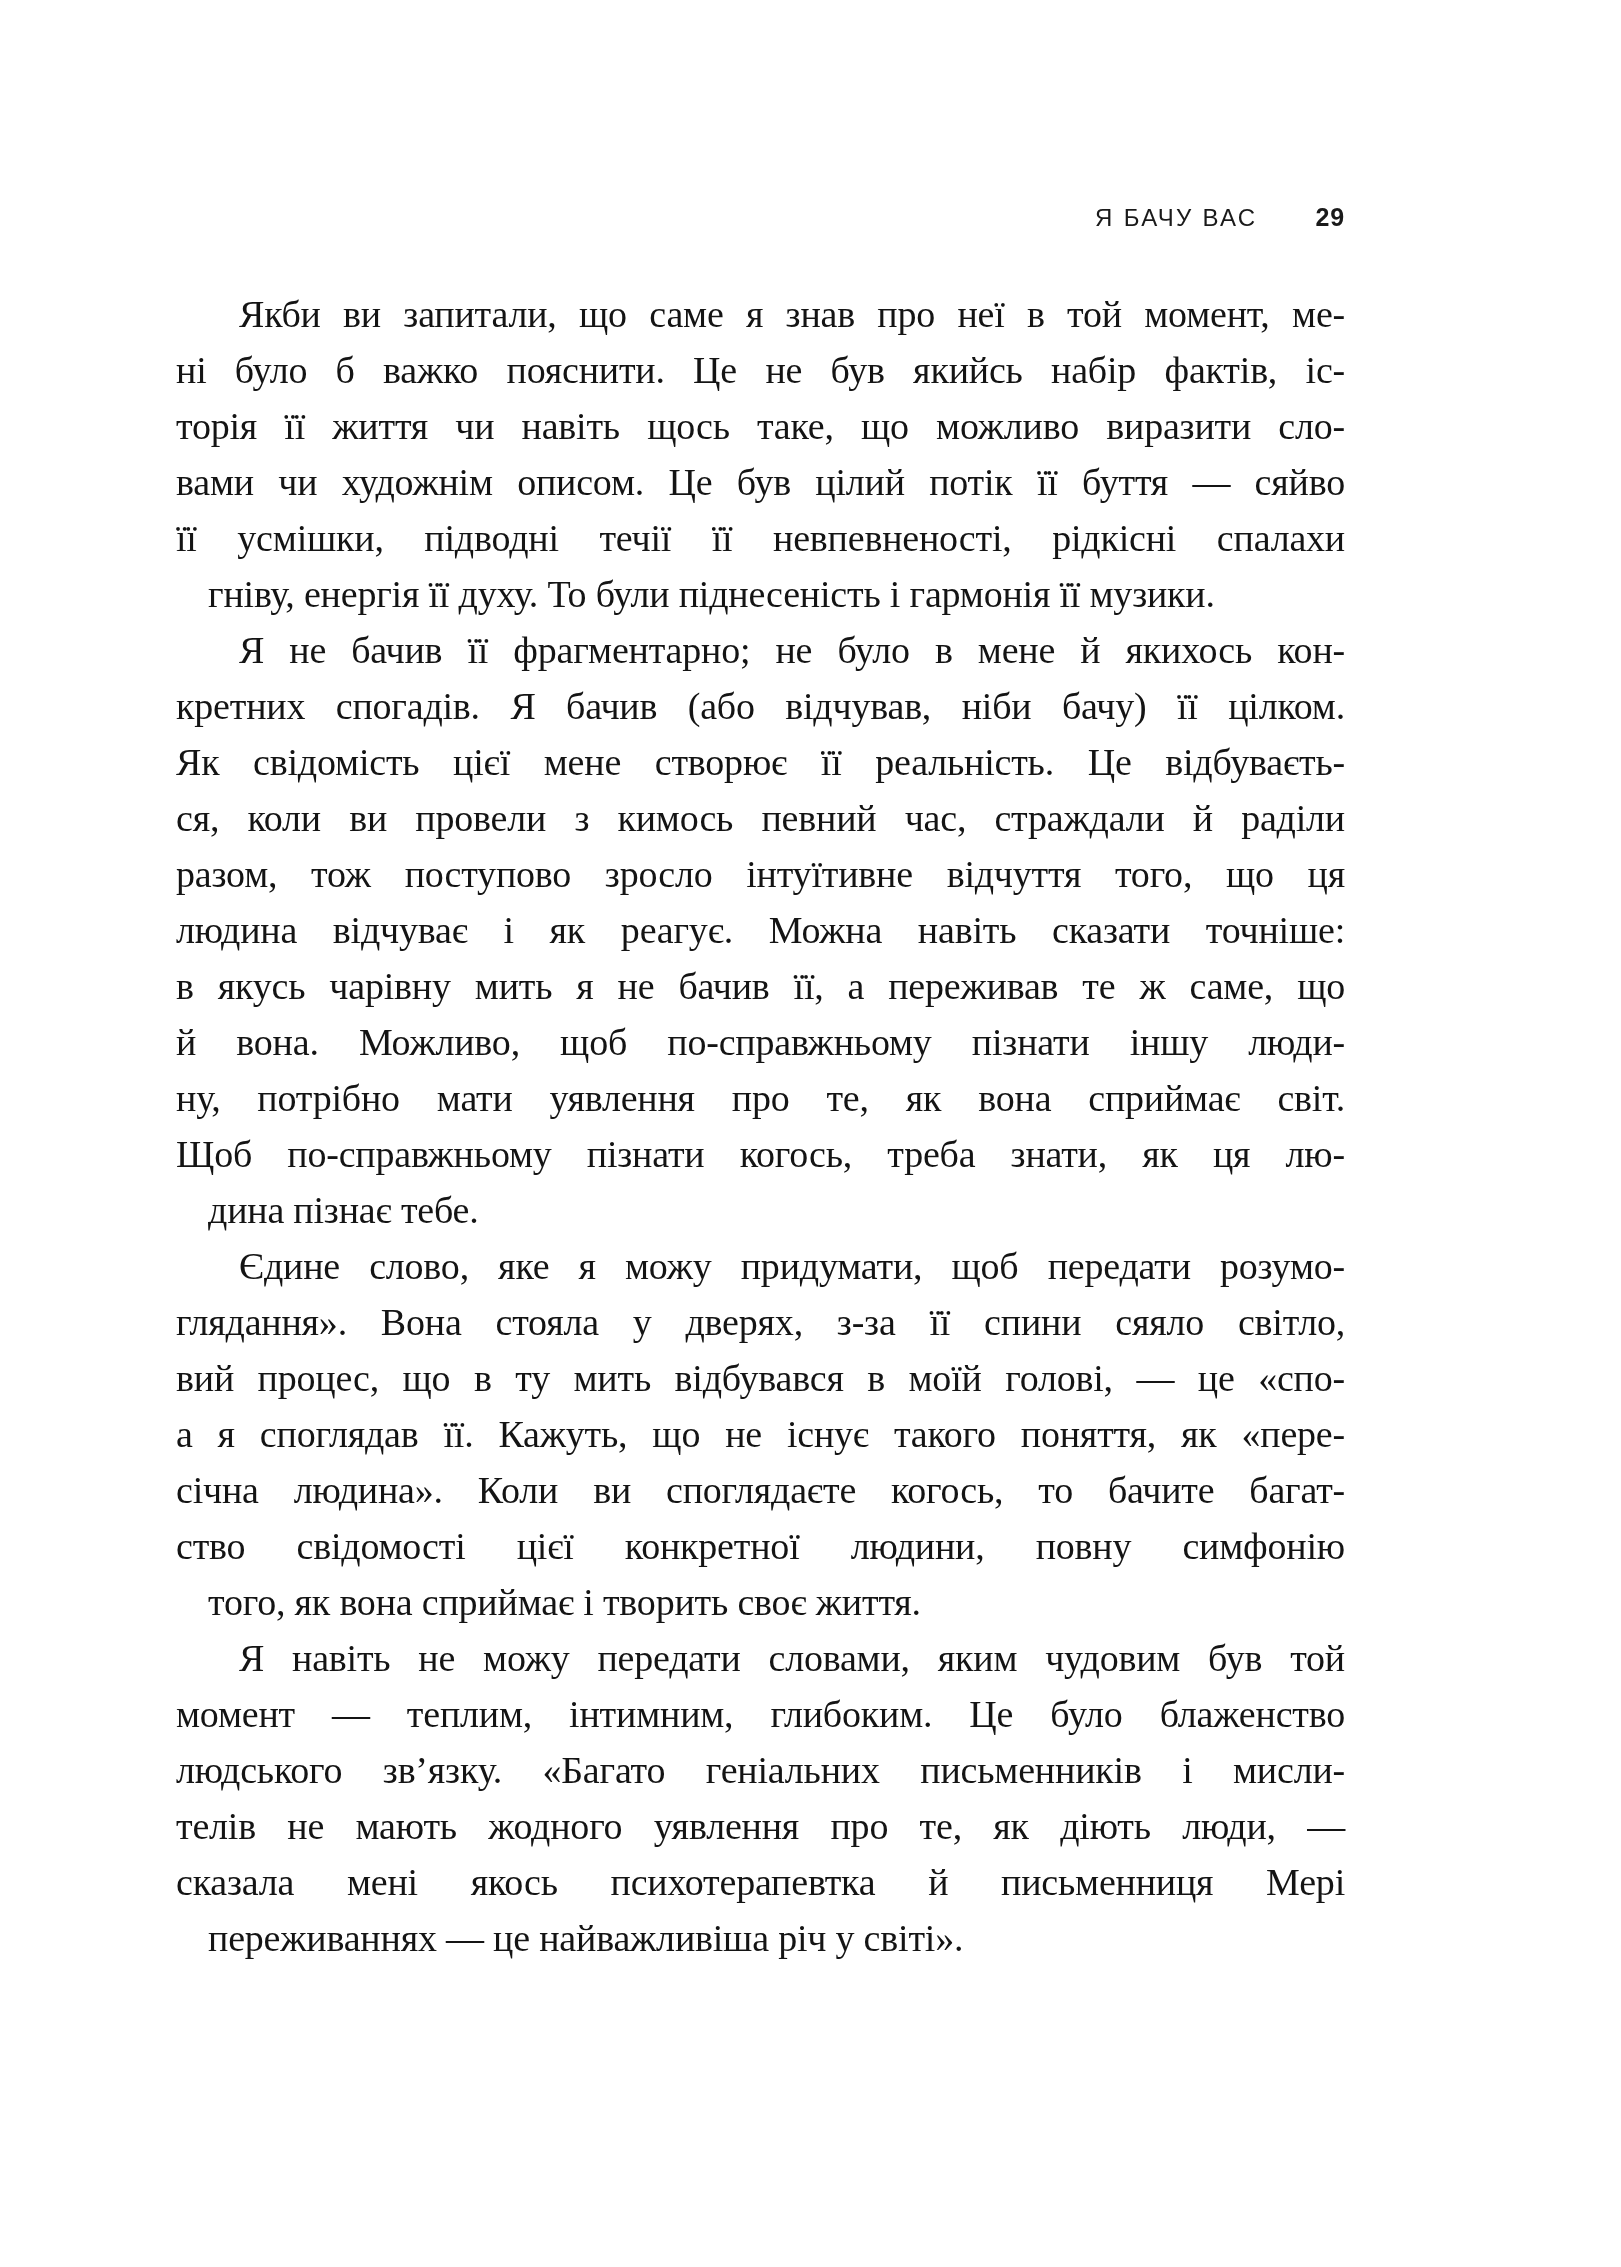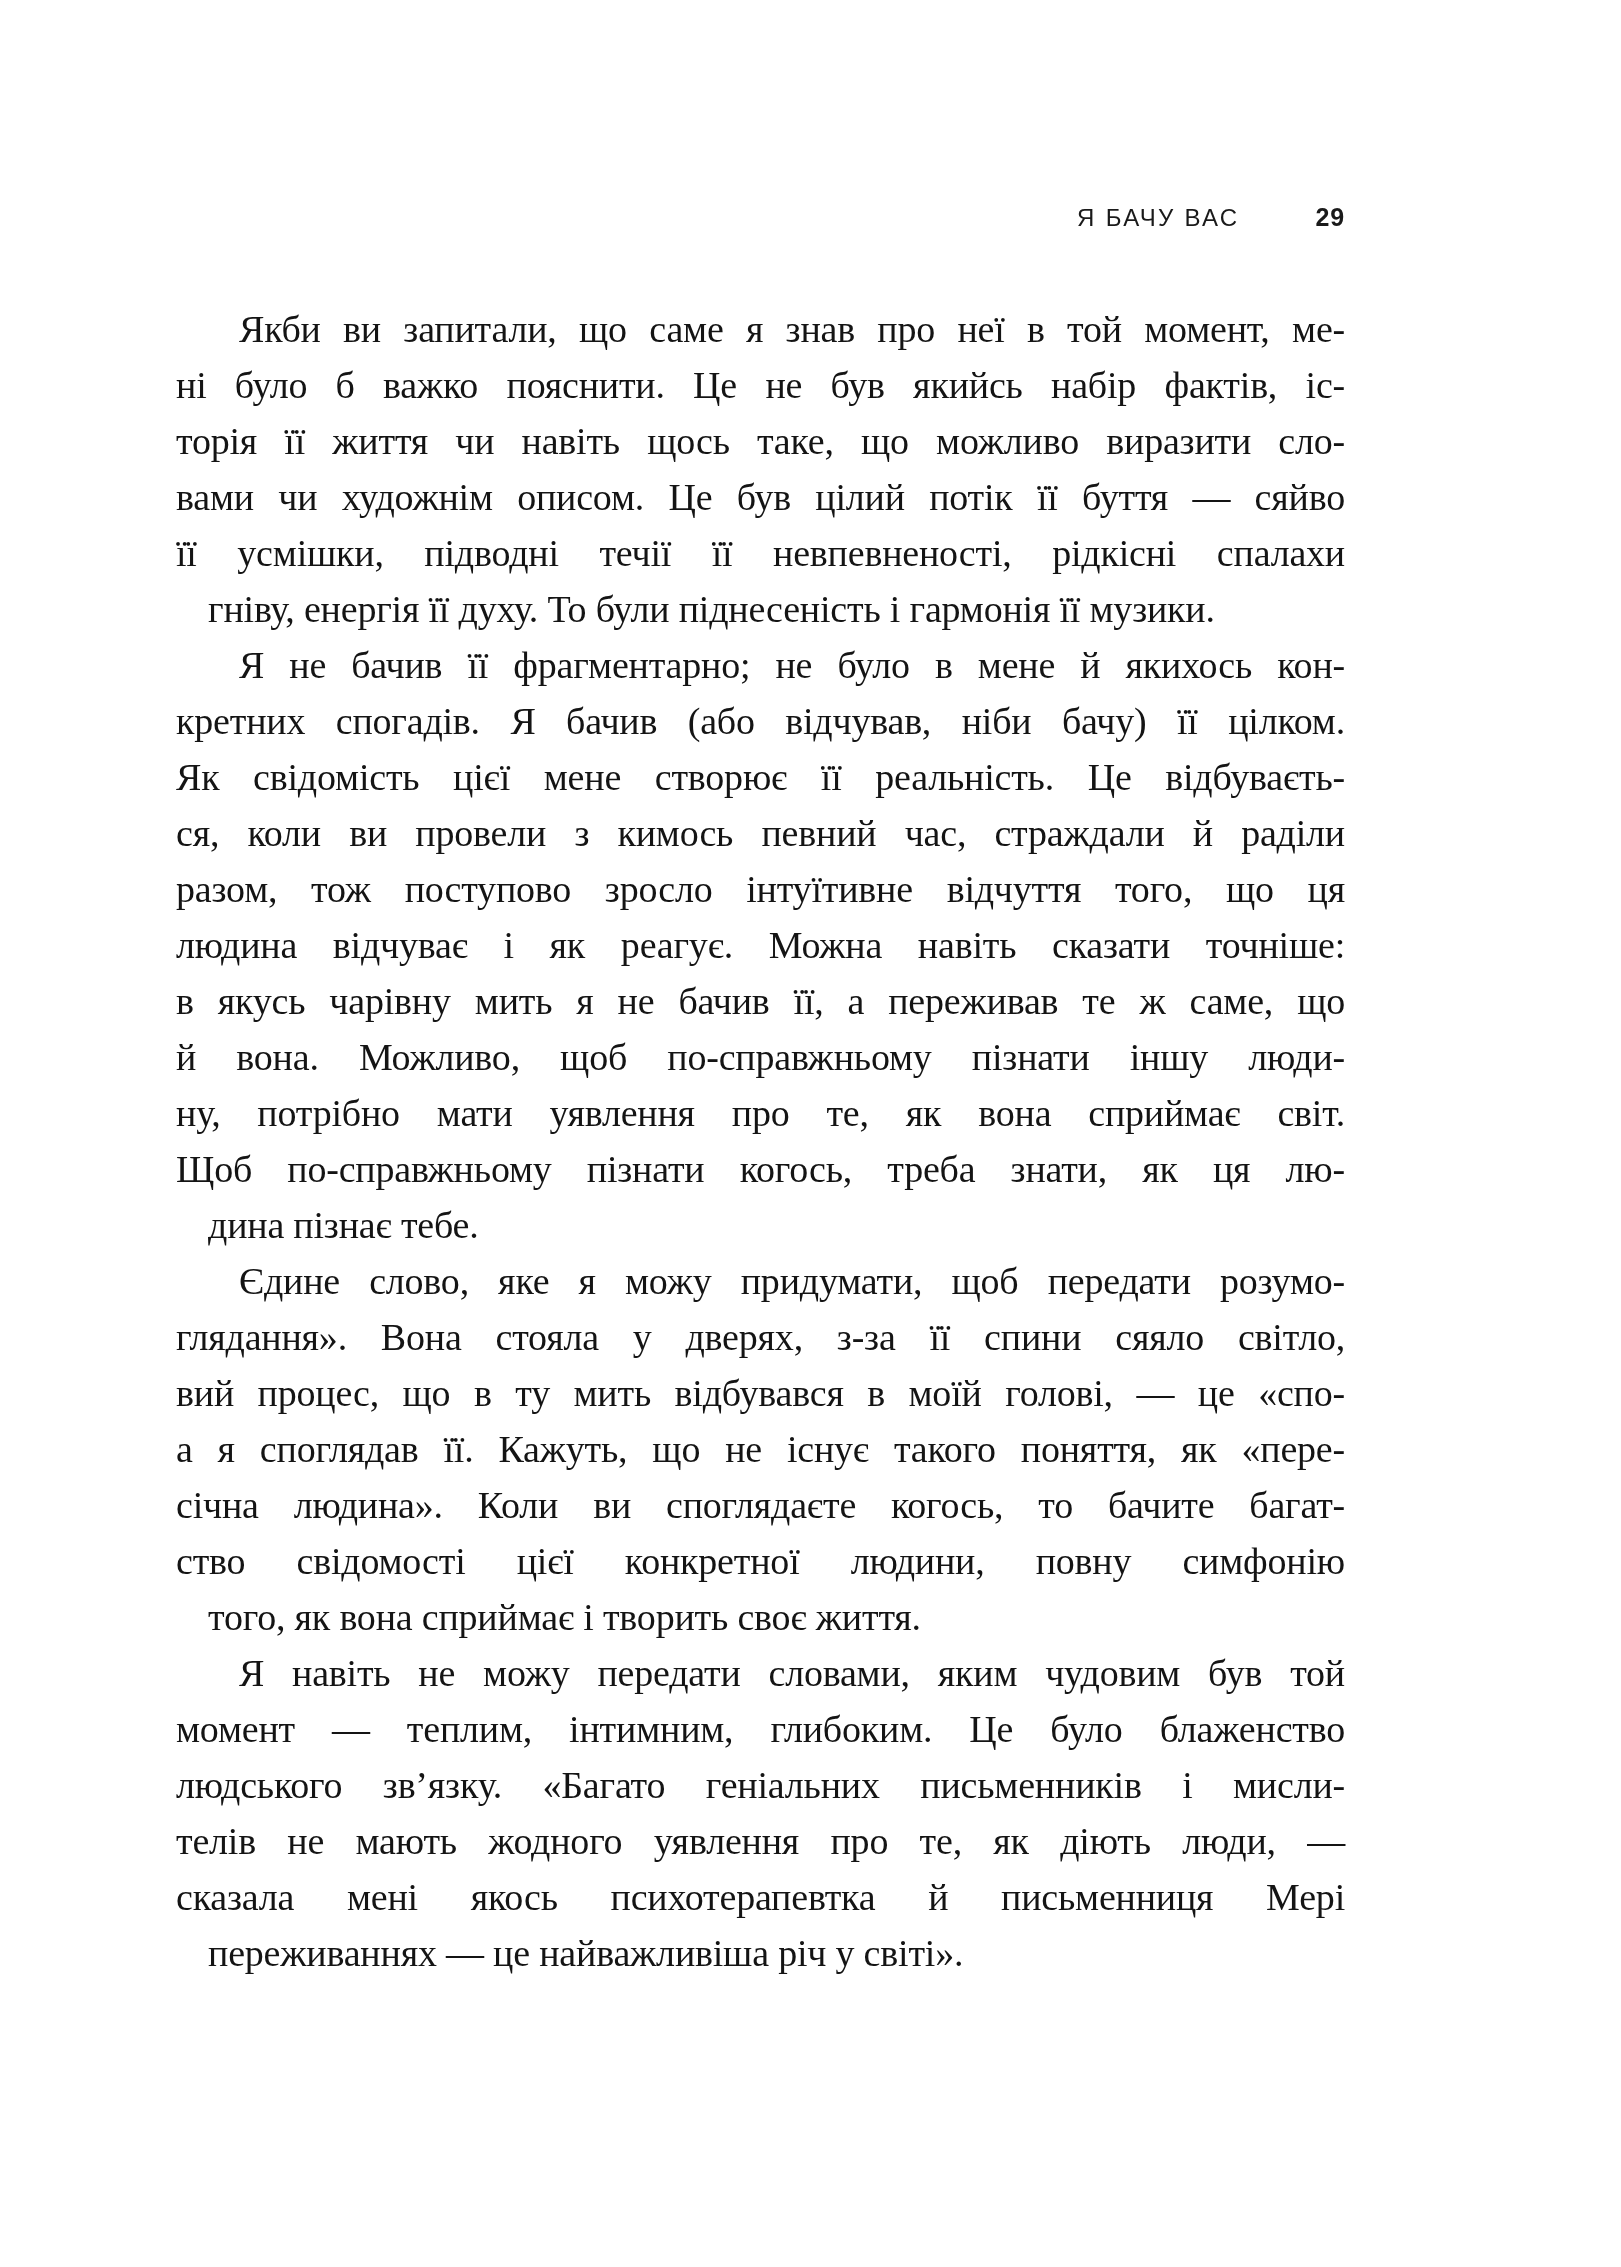--- a/index.html
+++ b/index.html
@@ -15,39 +15,39 @@
     overflow: hidden;
   }
   .running-header {
     position: absolute;
     left: 176px;
     top: 203px;
     width: 1169px;
     display: flex;
     justify-content: flex-end;
     align-items: baseline;
-    gap: 76px;
+    gap: 58px;
     font-family: "Liberation Sans", "DejaVu Sans", sans-serif;
     color: #1a1a1a;
   }
   .running-title {
     font-size: 24px;
     font-weight: 400;
     letter-spacing: 2.3px;
     white-space: nowrap;
   }
   .page-number {
     font-size: 25px;
     font-weight: 700;
     letter-spacing: 0.9px;
   }
   .body-text {
     position: absolute;
     left: 176px;
-    top: 301px;
+    top: 286px;
     width: 1169px;
     font-family: "Liberation Serif", "DejaVu Serif", serif;
     font-size: 38px;
     color: #141414;
     letter-spacing: -0.2px;
   }
   .line {
     height: 56px;
     line-height: 56px;
     text-align: justify;

